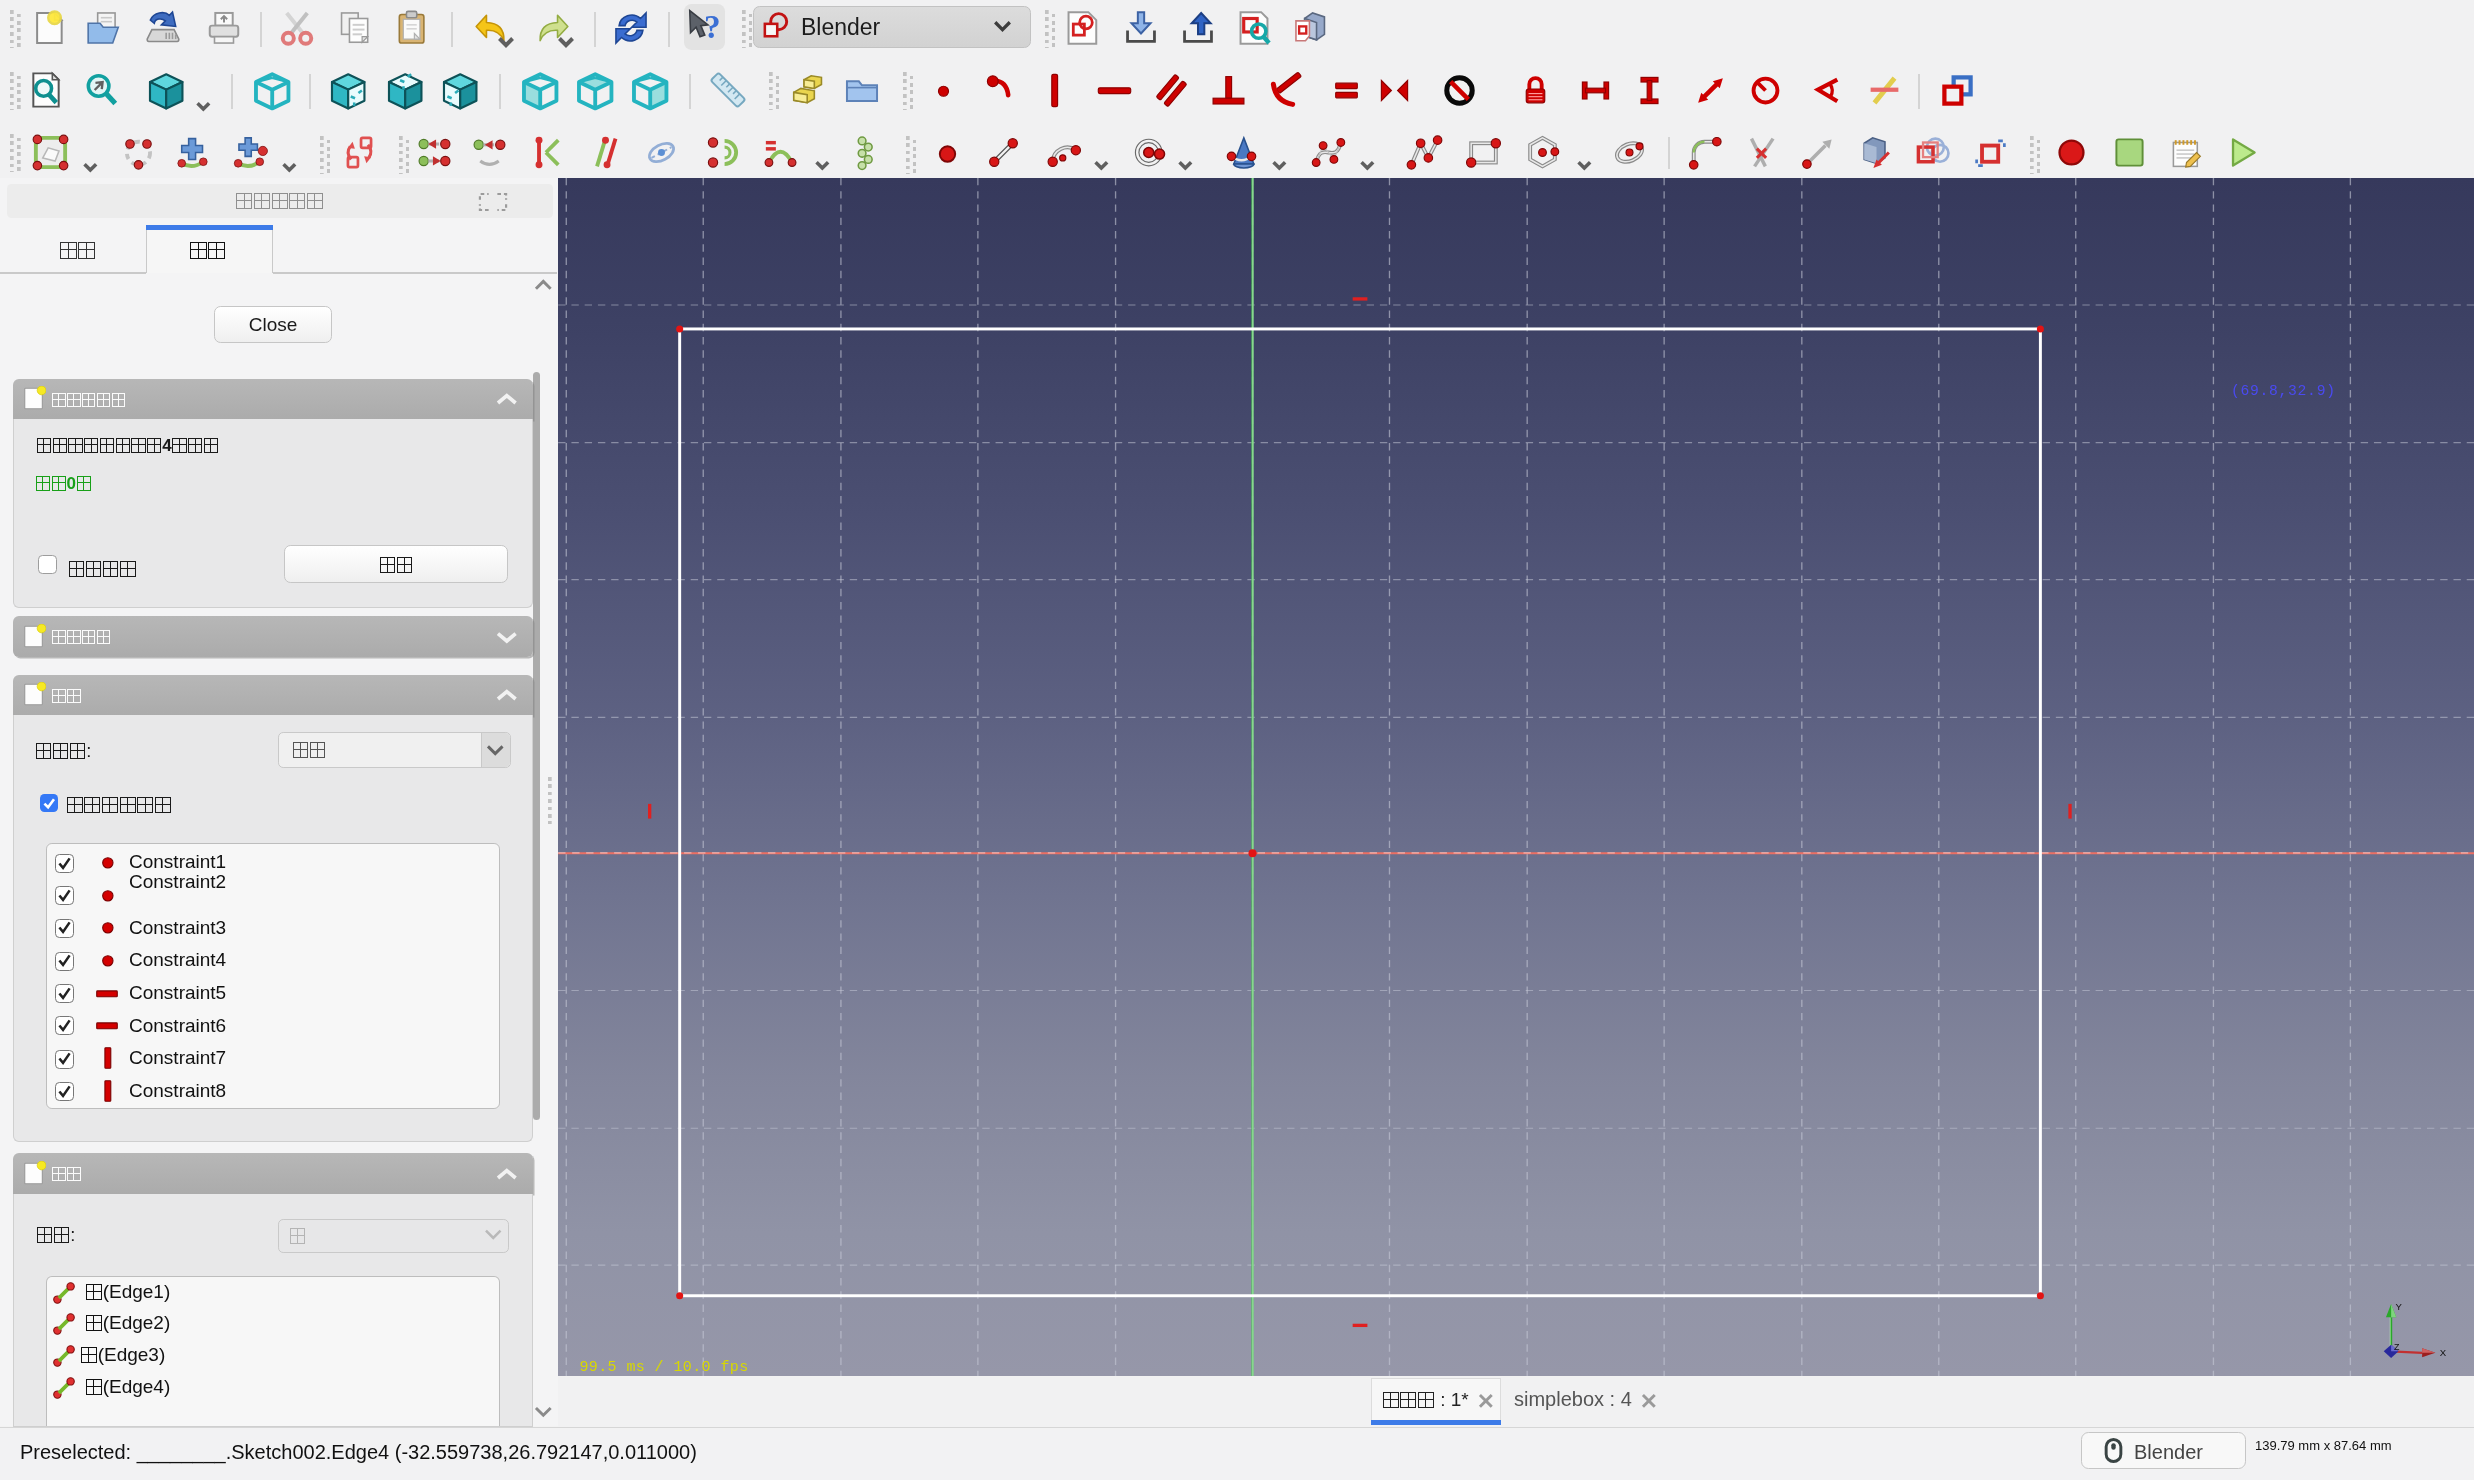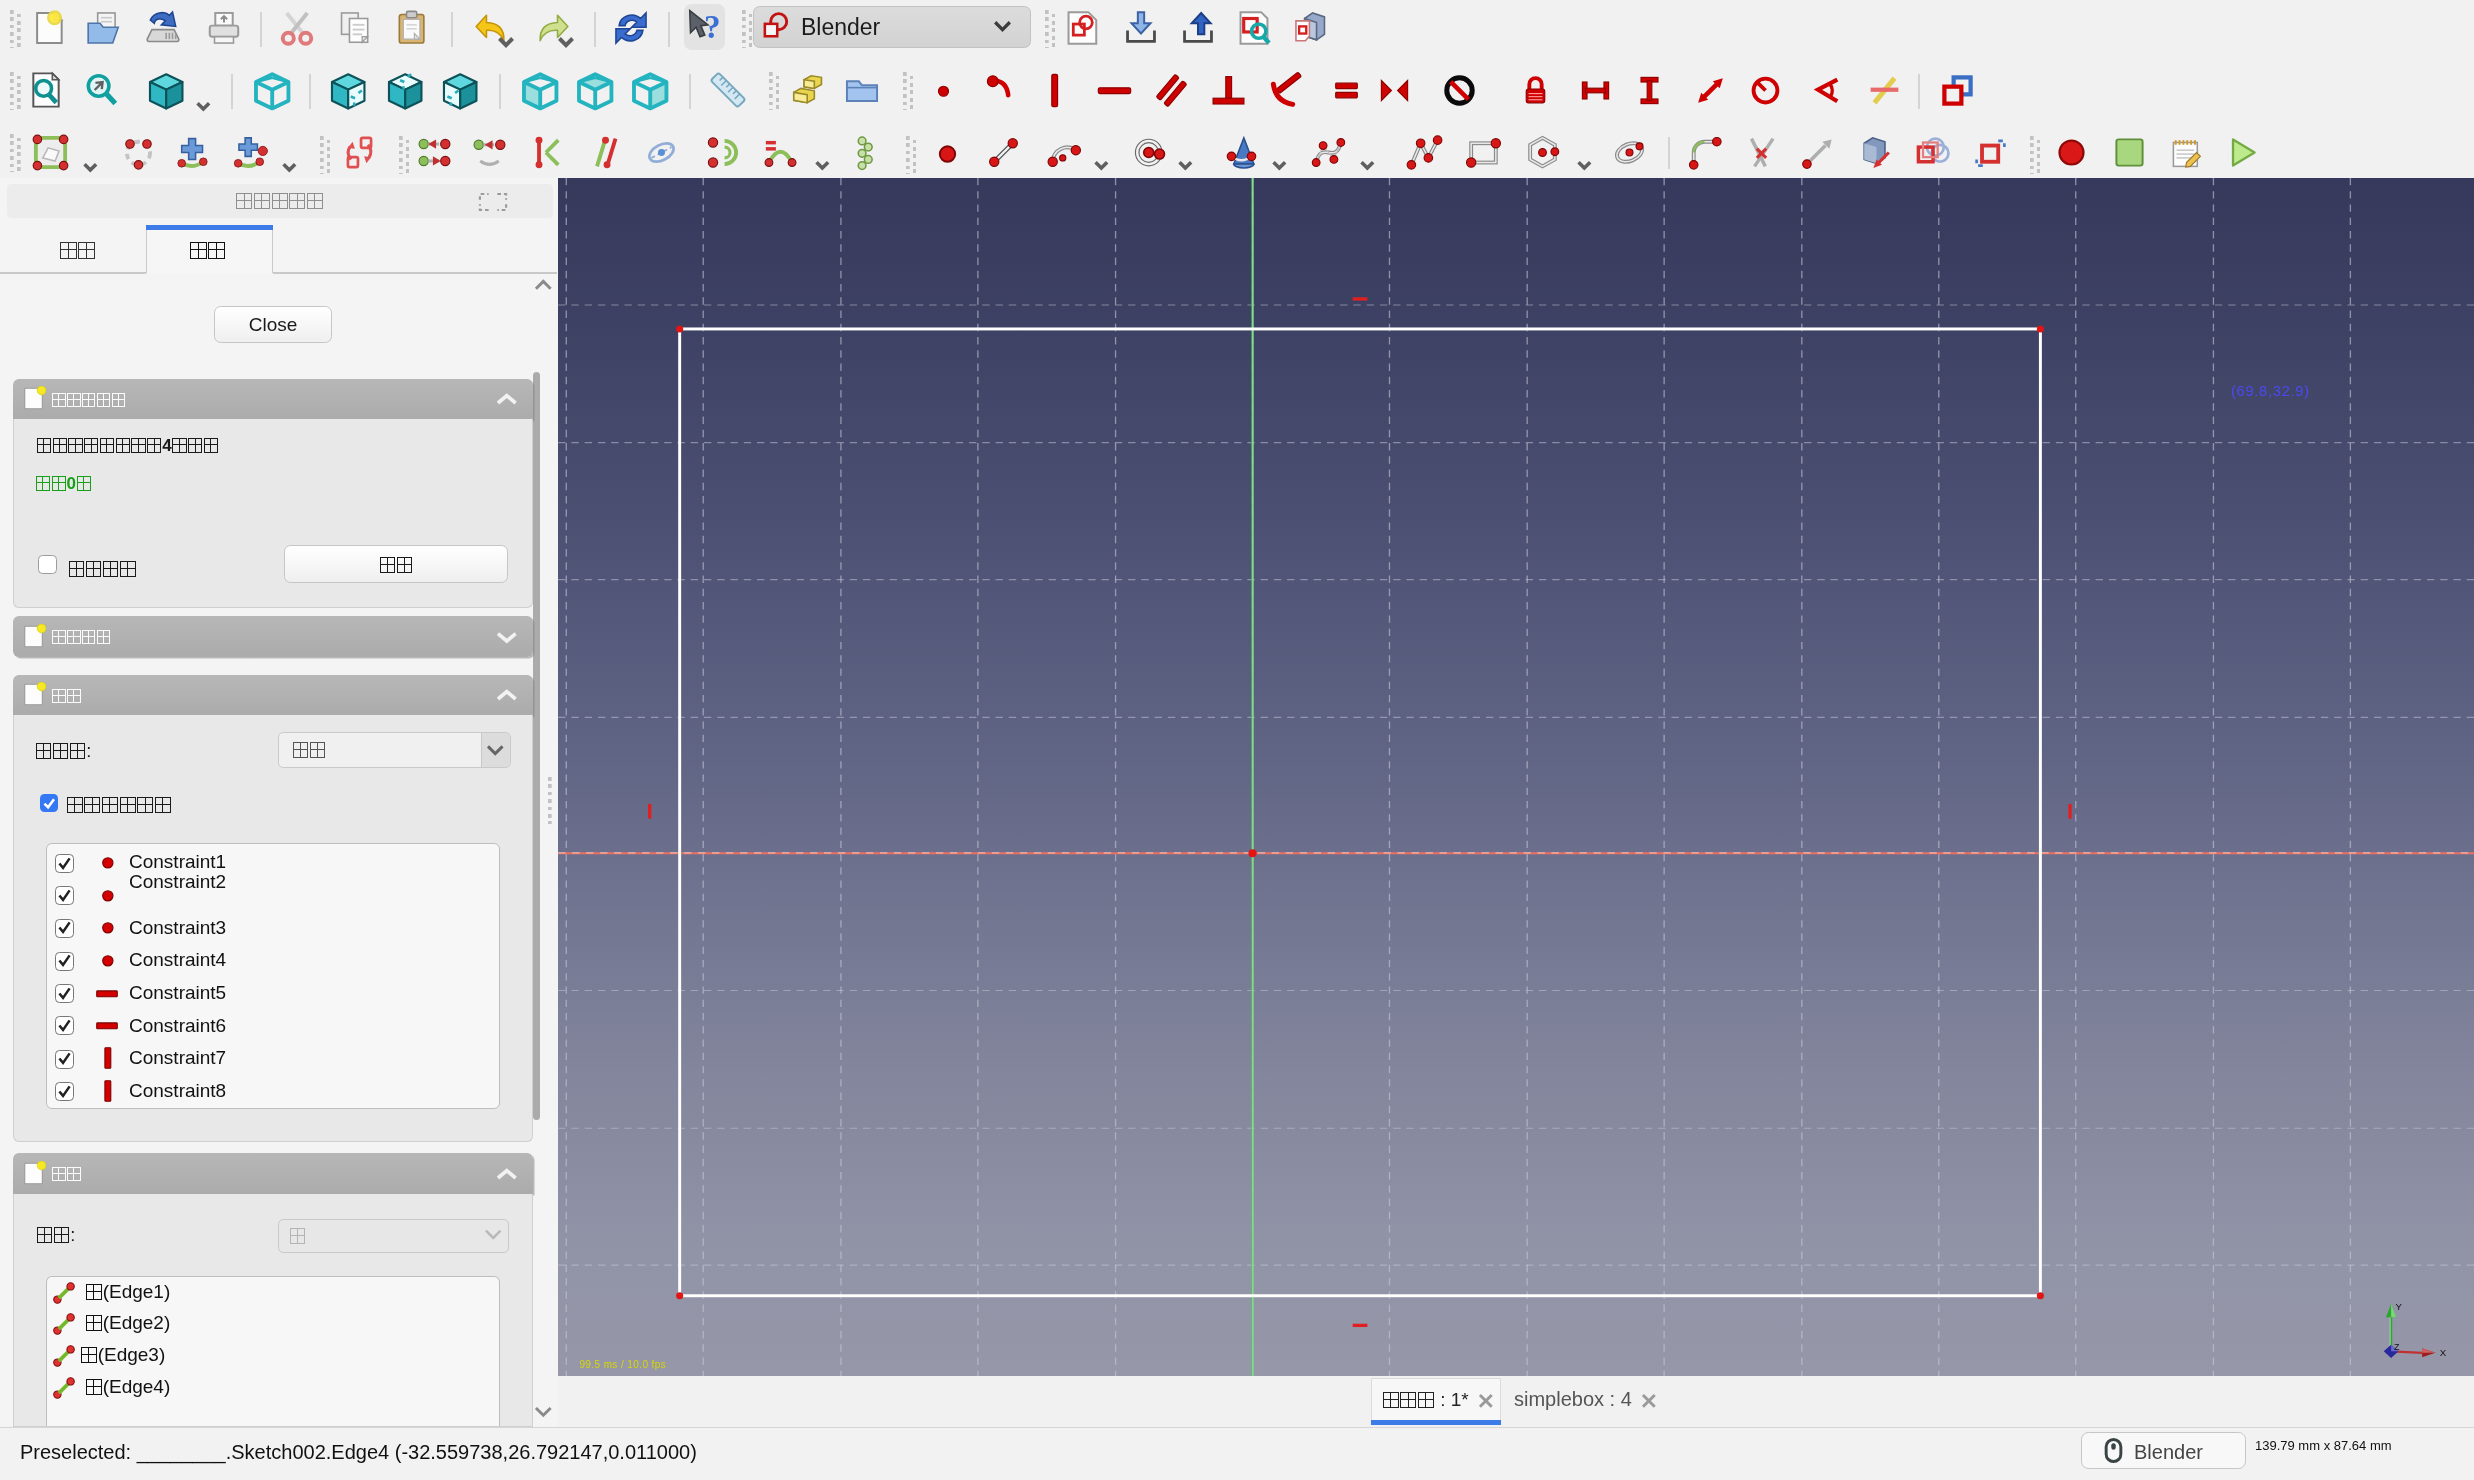--- a/index.html
+++ b/index.html
@@ -30,21 +30,21 @@
 .drop{position:absolute;background:#f0f0f0;border:0.7px solid #c9c9c9;border-radius:5.2px}
 .droparrow{position:absolute;right:0;top:0;bottom:0;width:29.5px;background:#dcdcdc;border-radius:0 4.4px 4.4px 0;
   border-left:0.7px solid #c9c9c9}
 .listbox{position:absolute;background:#f7f7f7;border:1.5px solid #bdbdbd;border-radius:5.9px}
 .cb{position:absolute;width:19px;height:19px;background:#fff;border:1.5px solid #9d9d9d;border-radius:4.4px}
 .row{position:absolute;font-size:19px;color:#111;white-space:nowrap}
 #vp{position:absolute;left:558px;top:178px;width:1917px;height:1198px;overflow:hidden;
   background:linear-gradient(180deg,#36395c 0%,#3d4164 12%,#4b4f72 28%,#5d6182 45%,#707490 60%,#83869c 75%,#9093a6 88%,#9697a9 100%)}
 #tabstrip{position:absolute;left:558px;top:1377px;width:1917px;height:50px;background:#f1f1f2}
 #status{position:absolute;left:0;top:1427px;width:2475px;height:54px;background:#f2f2f3;border-top:0.7px solid #d6d6d6}
-.mono{font-family:Liberation Sans, sans-serif}
+.mono{font-family:Liberation Mono, monospace}
 </style></head><body>
 <div id="toolbar">
     <div class="sep" style="left:260px;top:11.8px;height:35px"></div>
     <div class="sep" style="left:451px;top:11.8px;height:35px"></div>
     <div class="sep" style="left:594px;top:11.8px;height:35px"></div>
     <div class="sep" style="left:668px;top:11.8px;height:35px"></div>
     <div class="sep" style="left:231px;top:74px;height:35px"></div>
     <div class="sep" style="left:309px;top:74px;height:35px"></div>
     <div class="sep" style="left:499px;top:74px;height:35px"></div>
     <div class="sep" style="left:689px;top:74px;height:35px"></div>
@@ -898,21 +898,21 @@
         <rect x="122" y="850" width="4.5" height="20"></rect>
         <rect x="2051" y="850" width="4.5" height="20"></rect>
       </g>
       <circle cx="165" cy="205" r="4.8" fill="#e21414"></circle>
       <circle cx="2013" cy="205" r="4.8" fill="#e21414"></circle>
       <circle cx="165" cy="1518" r="4.8" fill="#e21414"></circle>
       <circle cx="2013" cy="1518" r="4.8" fill="#e21414"></circle>
       <circle cx="943" cy="917" r="5.5" fill="#e21414"></circle>
     </svg>
     <div class="ab mono" style="left:1673px;top:205px;font-size:14.7px;color:#4a4af0;letter-spacing:0.7px">(69.8,32.9)</div>
-    <div class="ab mono" style="left:21.4px;top:1181px;font-size:10px;color:#d8d800;letter-spacing:0.4px">99.5 ms / 10.0 fps</div>
+    <div class="ab mono" style="left:21.4px;top:1181px;font-size:15px;color:#d8d800;letter-spacing:0.4px">99.5 ms / 10.0 fps</div>
     <svg class="ab" style="left:1808px;top:1123px" width="96" height="74" viewBox="0 0 130 100">
       <line x1="34" y1="68" x2="34" y2="22" stroke="#2aa82a" stroke-width="3"></line>
       <line x1="32.8" y1="68" x2="32.8" y2="22" stroke="#b8e8b8" stroke-width="1"></line>
       <path d="M34 4 L41 22 L27 22 Z" fill="#2aa82a"></path>
       <path d="M34 4 L41 22 L34 22 Z" fill="#7ed47e"></path>
       <line x1="34" y1="68" x2="76" y2="70" stroke="#c23030" stroke-width="3"></line>
       <path d="M94 70 L76 64 L76 76 Z" fill="#9c1f1f"></path>
       <path d="M94 70 L76 64 L76 70 Z" fill="#d06060"></path>
       <path d="M34 59 L44 68 L34 77 L24 68 Z" fill="#28289c"></path>
       <path d="M34 59 L44 68 L34 68 Z" fill="#6a6ad0"></path>

